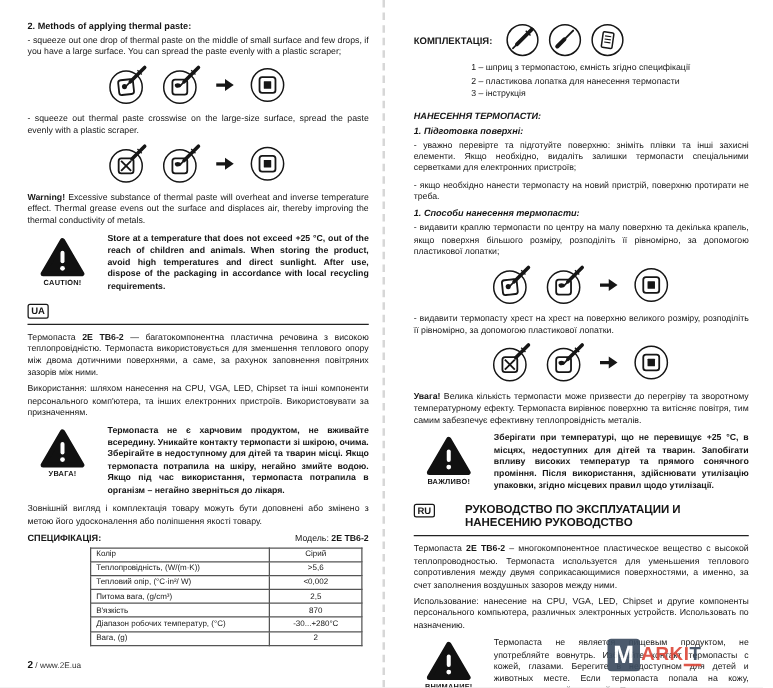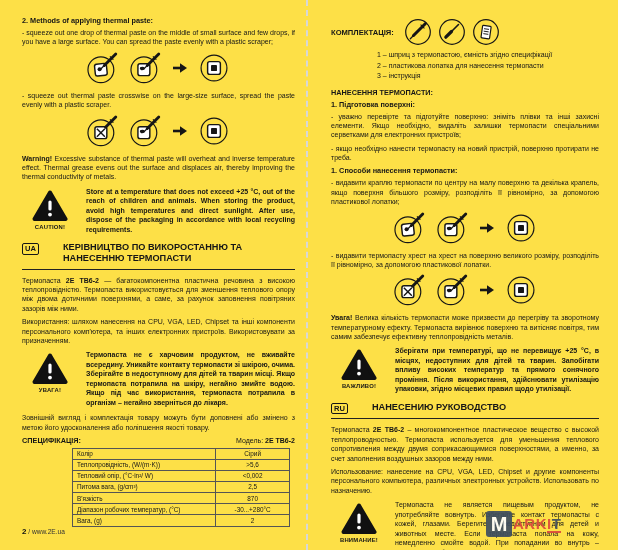--- a/index.html
+++ b/index.html
@@ -1,26 +1,26 @@
 <!DOCTYPE html>
 <html><head>
 <meta charset="utf-8">
 <style>
   html,body{margin:0;padding:0;background:#e9e9e9;}
-  .page{position:relative;width:618px;height:550px;background:#fde047;
+  .page{position:relative;width:618px;height:550px;background:#ffffff;
         font-family:"Liberation Sans",sans-serif;color:#161616;overflow:hidden;}
   .divider{position:absolute;left:306px;top:0;height:550px;width:0;
            border-left:2px dashed #d7d7d7;}
   .col{position:absolute;top:16px;}
   .col-left{left:22px;width:273px;}
   .col-right{left:331px;width:268px;}
   p,.p{font-size:7px;line-height:1.34;text-align:justify;margin:0 0 4px 0;}
   .bold{font-weight:bold;}
   .h-en{font-size:7.3px;font-weight:bold;margin:0 0 3px 0;}
-  .h-sub{font-size:7.3px;font-weight:bold;margin:6px 0 3px 0;}
+  .h-sub{font-size:7.3px;font-weight:bold;margin:6px 0 3px 0;font-style:italic;}
   .diagram-row{display:flex;align-items:center;justify-content:center;gap:9px;margin:3px 0 6px 0;}
   .notice{display:flex;gap:8px;margin:5px 0 6px 0;align-items:flex-start;}
   .notice-icon{width:56px;flex:0 0 56px;display:flex;flex-direction:column;align-items:center;gap:2px;padding-top:3px;}
   .notice-label{font-size:5.9px;font-weight:bold;letter-spacing:.2px;}
   .notice-text{flex:1;font-size:7px;line-height:1.36;text-align:justify;font-weight:bold;}
   .notice-text.regular{font-weight:normal;}
   .sec-head{display:flex;gap:24px;margin:8px 0 0 0;align-items:flex-start;}
   .lang-badge{border:1.6px solid #161616;border-radius:2px;font-size:7.6px;font-weight:bold;
               padding:0 2px;line-height:1.25;margin-top:1px;}
   .sec-title{font-size:9.2px;font-weight:bold;line-height:1.22;}
@@ -141,24 +141,20 @@
             <circle cx="18" cy="24.6" r="1.9" fill="#fff"></circle>
           </svg>
         </span>
         <span class="notice-label">CAUTION!</span>
       </div>
       <div class="notice-text">Store at a temperature that does not exceed +25 °C, out of the reach of children and animals. When storing the product, avoid high temperatures and direct sunlight. After use, dispose of the packaging in accordance with local recycling requirements.</div>
     </div>
 
     <div class="sec-head">
       <span class="lang-badge">UA</span>
-      <span class="sec-title">
-        <div>КЕРІВНИЦТВО ПО ВИКОРОСТАННЮ ТА</div>
-        <div>НАНЕСЕННЮ ТЕРМОПАСТИ</div>
-      </span>
     </div>
     <hr class="sec-rule">
 
     <p><span>Термопаста </span><span class="bold">2Е ТВ6-2</span><span> —  багатокомпонентна пластична речовина з високою теплопровідністю. Термопаста використовується для зменшення теплового опору між двома дотичними поверхнями, а саме, за рахунок заповнення повітряних зазорів між ними.</span></p>
     <p>Використання: шляхом нанесення на CPU, VGA, LED, Chipset та інші компоненти персонального комп'ютера, та інших електронних пристроїв. Використовувати за призначенням.</p>
 
     <div class="notice">
       <div class="notice-icon">
         <span>
           <svg width="36" height="32" viewBox="0 0 36 32">
@@ -347,20 +343,21 @@
           </svg>
         </span>
         <span class="notice-label">ВАЖЛИВО!</span>
       </div>
       <div class="notice-text">Зберігати при температурі, що не перевищує +25 °C, в місцях, недоступних для дітей та тварин. Запобігати впливу високих температур та прямого сонячного проміння. Після використання, здійснювати утилізацію упаковки, згідно місцевих правил щодо утилізації.</div>
     </div>
 
     <div class="sec-head">
       <span class="lang-badge">RU</span>
       <span class="sec-title">
+        <div>РУКОВОДСТВО ПО ЭКСПЛУАТАЦИИ И</div>
         <div>НАНЕСЕНИЮ РУКОВОДСТВО</div>
       </span>
     </div>
     <hr class="sec-rule">
 
     <p><span>Термопаста </span><span class="bold">2Е ТВ6-2</span><span> –  многокомпонентное пластическое вещество с высокой теплопроводностью. Термопаста используется для уменьшения теплового сопротивления между двумя соприкасающимися поверхностями, а именно, за счет заполнения воздушных зазоров между ними.</span></p>
     <p>Использование: нанесение на CPU, VGA, LED, Chipset и другие компоненты персонального компьютера, различных электронных устройств. Использовать по назначению.</p>
 
     <div class="notice">
       <div class="notice-icon">

